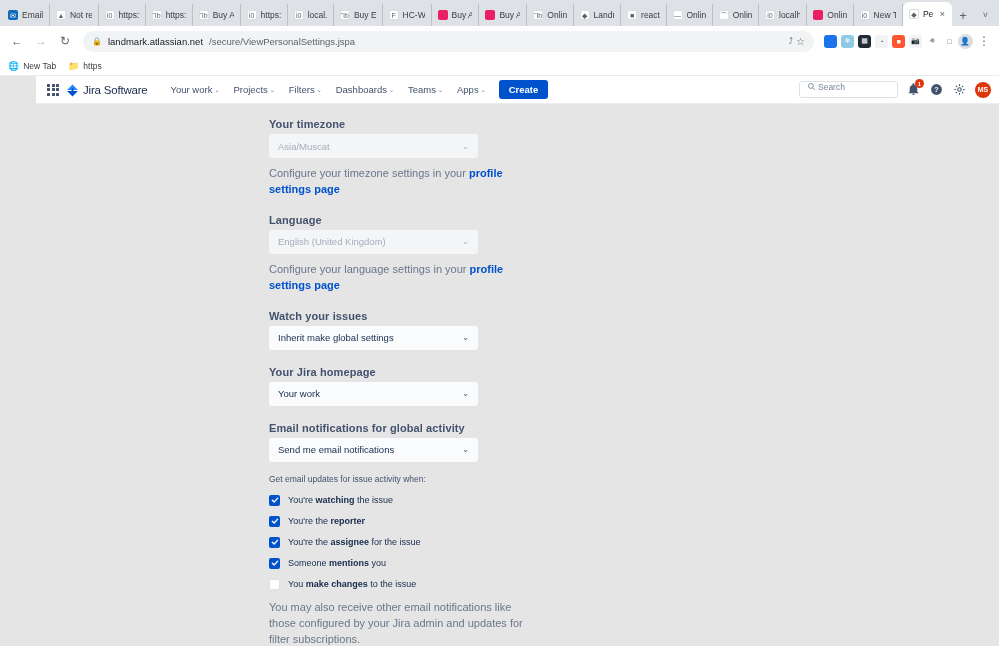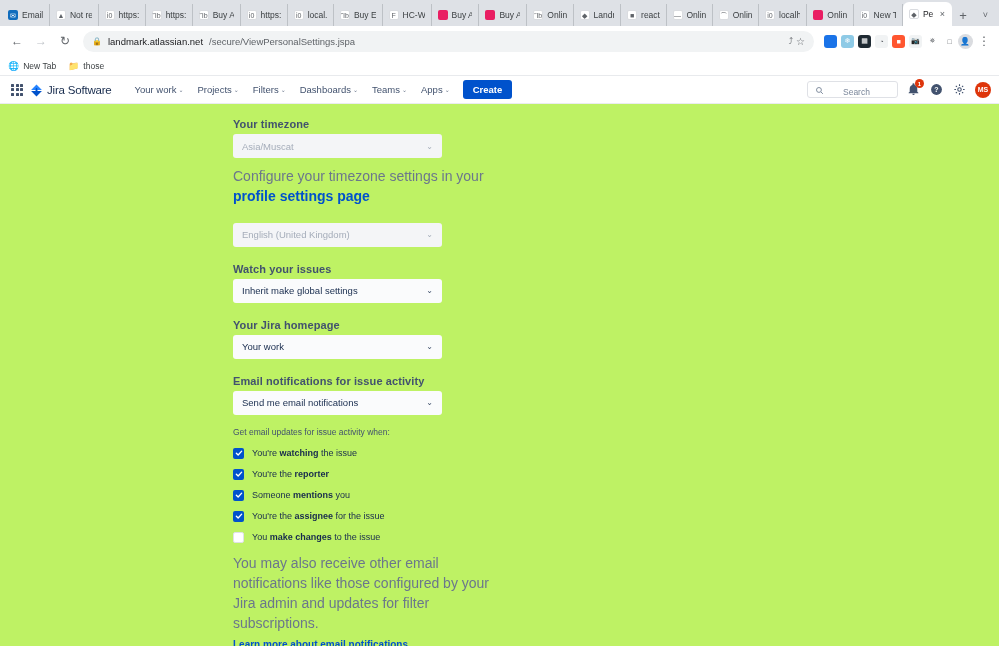--- a/index.html
+++ b/index.html
@@ -96,21 +96,21 @@
     padding: 0 8px; gap: 12px; flex: 0 0 20px;
     border-bottom: 1px solid #e8eaed;
   }
   .bm {
     display: flex; align-items: center; gap: 4px;
     font-size: 8.5px; color: #3c4043;
   }
   .bm-ico { font-size: 9px; color: #5f6368; }
 
   
-  .viewport { flex: 1; background: #bef264; overflow: hidden; position: relative; }
+  .viewport { flex: 1; background: #e5e5e5; overflow: hidden; position: relative; padding-left: 36px; }
 
   
   .jira-nav {
     height: 28px; background: #ffffff;
     border-bottom: 1px solid #ebecf0;
     display: flex; align-items: center;
     padding: 0 8px; gap: 0;
   }
   .app-switcher {
     width: 18px; height: 18px; display: grid;
@@ -134,23 +134,23 @@
     white-space: nowrap;
   }
   .caret { font-size: 6px; color: #6b778c; }
   .create-btn {
     background: #0052cc; color: #fff; font-size: 9.5px;
     font-weight: 600; padding: 4px 10px; border-radius: 3px;
     margin-left: 6px;
   }
   .nav-right { margin-left: auto; display: flex; align-items: center; gap: 8px; }
   .searchbox {
-    width: 91px; height: 17px; border: 1px solid #dfe1e6;
-    border-radius: 3px; display: flex; align-items: flex-end;
-    gap: 19px; padding: 0 7px; font-size: 8.5px; color: #7a869a;
+    width: 99px; height: 17px; border: 1px solid #dfe1e6;
+    border-radius: 3px; display: flex; align-items: flex-start;
+    gap: 2px; padding: 0 7px; font-size: 8.5px; color: #7a869a;
   }
   .nav-icon { position: relative; width: 15px; height: 15px;
     display:flex; align-items:center; justify-content:center; }
   .badge {
     position: absolute; top: -3px; right: -3px;
     background: #de350b; color: #fff; font-size: 6px;
     min-width: 9px; height: 9px; border-radius: 5px;
     display: flex; align-items: center; justify-content: center;
     padding: 0 2px; font-weight: 600;
   }
@@ -170,21 +170,21 @@
   .select {
     width: 209px; height: 24px; background: #fafbfc;
     border: 1px solid transparent; border-radius: 3px;
     display: flex; align-items: center; padding: 0 8px;
     font-size: 9.5px; color: #172b4d;
   }
   .select.disabled { color: #a5adba; background: #f4f5f7; }
   .select-chevron { margin-left: auto; font-size: 8px; color: #42526e; }
   .select.disabled .select-chevron { color: #a5adba; }
   .helper {
-    font-size: 14px; color: #6b778c; margin-top: 8px;
+    font-size: 11px; color: #6b778c; margin-top: 8px;
     line-height: 1.45; max-width: 270px;
   }
   .helper a, .link { color: #0052cc; font-weight: 600; text-decoration: none; }
   .gap { height: 16px; }
   .gap-sm { height: 12px; }
 
   .checkline {
     display: flex; align-items: center; gap: 8px;
     margin-bottom: 10px; font-size: 9px; color: #172b4d;
   }
@@ -321,21 +321,21 @@
     <div class="menu-dots">⋮</div>
   </div>
 
   <div class="bookmarks" id="bm-host">
       <div class="bm">
         <span class="bm-ico">🌐</span>
         <span>New Tab</span>
       </div>
       <div class="bm">
         <span class="bm-ico">📁</span>
-        <span>those</span>
+        <span>https</span>
       </div>
     </div>
 
   <div class="viewport">
 
     <div class="jira-nav">
       <div class="app-switcher">
         <i></i>
           <i></i>
           <i></i>
@@ -424,23 +424,27 @@
           <span class="select-chevron">⌄</span>
         </div>
         <div class="helper">
           <span>Configure your timezone settings in your </span><a class="link" href="#">profile settings page</a>
         </div>
       </div>
 
       <div class="gap"></div>
 
       <div>
+        <div class="field-label">Language</div>
         <div class="select disabled">
           <span>English (United Kingdom)</span>
           <span class="select-chevron">⌄</span>
+        </div>
+        <div class="helper">
+          <span>Configure your language settings in your </span><a class="link" href="#">profile settings page</a>
         </div>
       </div>
 
       <div class="gap"></div>
 
       <div>
         <div class="field-label">Watch your issues</div>
         <div class="select">
           <span>Inherit make global settings</span>
           <span class="select-chevron">⌄</span>
@@ -453,21 +457,21 @@
         <div class="field-label">Your Jira homepage</div>
         <div class="select">
           <span>Your work</span>
           <span class="select-chevron">⌄</span>
         </div>
       </div>
 
       <div class="gap"></div>
 
       <div>
-        <div class="field-label">Email notifications for issue activity</div>
+        <div class="field-label">Email notifications for global activity</div>
         <div class="select">
           <span>Send me email notifications</span>
           <span class="select-chevron">⌄</span>
         </div>
       </div>
 
       <div class="gap-sm"></div>
 
       <div>
         <div class="section-note">Get email updates for issue activity when:</div>
@@ -487,29 +491,29 @@
                 </svg>
               </span>
               <span class="ck-text"><span>You're the </span><b>reporter</b><span></span></span>
             </div>
             <div class="checkline">
               <span class="cb">
                 <svg width="8" height="8" viewBox="0 0 24 24" fill="none" stroke="#fff" stroke-width="4" stroke-linecap="round" stroke-linejoin="round">
                   <path d="M4 12.5l5.5 5.5L20 6.5"></path>
                 </svg>
               </span>
-              <span class="ck-text"><span>Someone </span><b>mentions</b><span> you</span></span>
+              <span class="ck-text"><span>You're the </span><b>assignee</b><span> for the issue</span></span>
             </div>
             <div class="checkline">
               <span class="cb">
                 <svg width="8" height="8" viewBox="0 0 24 24" fill="none" stroke="#fff" stroke-width="4" stroke-linecap="round" stroke-linejoin="round">
                   <path d="M4 12.5l5.5 5.5L20 6.5"></path>
                 </svg>
               </span>
-              <span class="ck-text"><span>You're the </span><b>assignee</b><span> for the issue</span></span>
+              <span class="ck-text"><span>Someone </span><b>mentions</b><span> you</span></span>
             </div>
             <div class="checkline">
               <span class="cb off"></span>
               <span class="ck-text"><span>You </span><b>make changes</b><span> to the issue</span></span>
             </div>
           </div>
         <div class="helper" style="margin-top:2px;">You may also receive other email notifications like those configured by your Jira admin and updates for filter subscriptions.</div>
         <a class="link" href="#" style="font-size:10px;display:inline-block;margin-top:4px;">Learn more about email notifications</a>
       </div>
 

